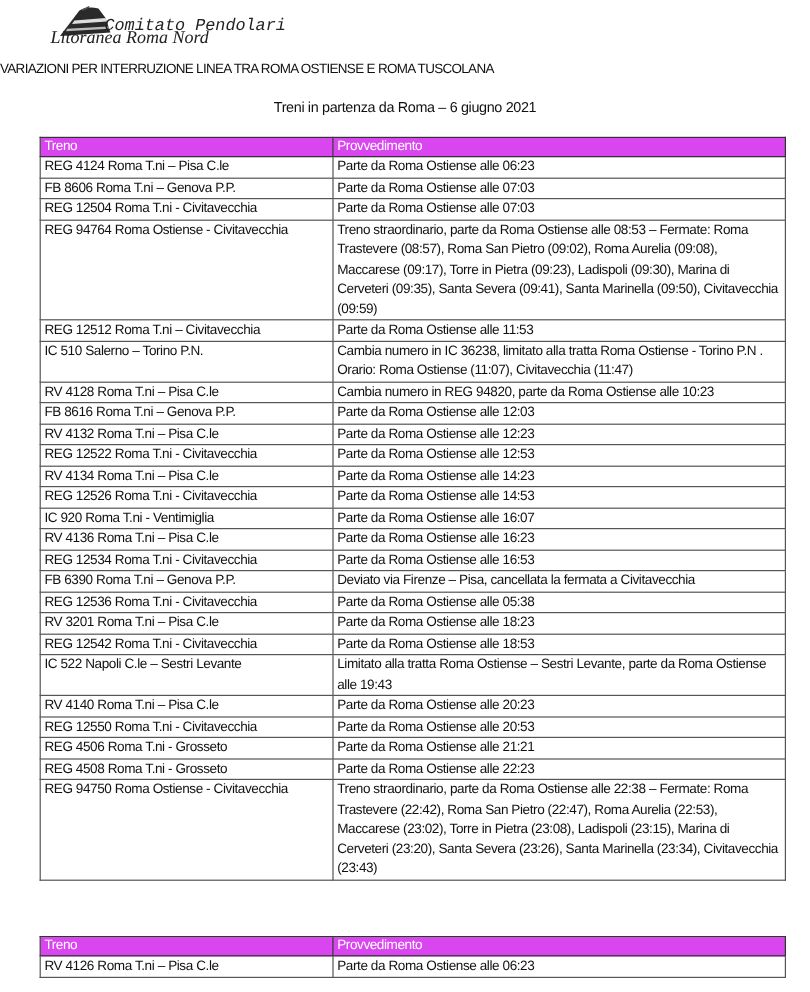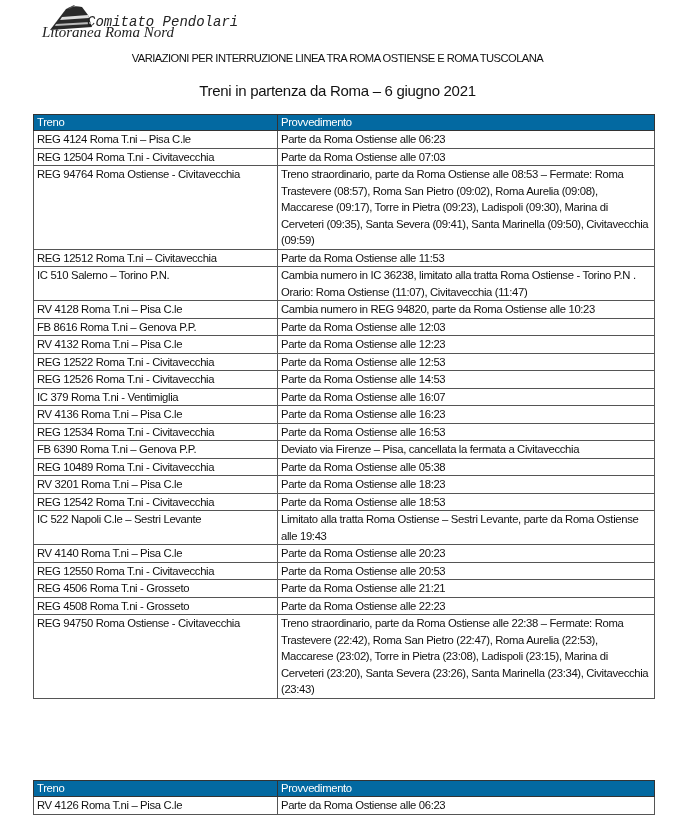--- a/index.html
+++ b/index.html
@@ -2,28 +2,28 @@
 <html><head>
 <meta charset="utf-8">
 <style>
   * { box-sizing: border-box; margin: 0; padding: 0; }
   html, body { width: 675px; height: 827px; background: #ffffff; overflow: hidden; }
   body { font-family: "Liberation Sans", sans-serif; color: #111; position: relative; }
   .logo { position: absolute; left: 42px; top: 3px; width: 120px; height: 32px; }
   .logo svg { position: absolute; left: 6px; top: 0; }
   .logo .l1 { position: absolute; left: 45px; top: 11px; font-family: Liberation Mono, monospace; font-style: italic; font-size: 14px; color: #222; white-space: nowrap; }
   .logo .l2 { position: absolute; left: 0; top: 21px; font-family: "Liberation Serif", serif; font-style: italic; font-size: 15px; color: #222; white-space: nowrap; }
-  .title { position: absolute; left: 0; width: 675px; top: 52px; text-align: center; font-size: 11.2px; letter-spacing: -0.55px; color: #111; }
-  .subtitle { position: absolute; left: 0; width: 675px; text-align: center; font-size: 15px; letter-spacing: -0.3px; color: #111; }
+  .title { position: absolute; left: 0; width: 675px; top: 52px; font-size: 11.2px; letter-spacing: -0.55px; color: #111; }
+  .subtitle { position: absolute; left: 0; width: 675px; text-align: center; font-size: 12px; letter-spacing: -0.3px; color: #111; }
   .sub1 { top: 82px; }
   .sub2 { top: 780px; }
   table { position: absolute; left: 33px; width: 621px; border-collapse: collapse; font-size: 11.3px; letter-spacing: -0.35px; line-height: 16.5px; table-layout: fixed; }
   .t1 { top: 114px; }
   .t2 { top: 780px; }
-  th { background: #0369a1; color: #fff; font-weight: normal; text-align: left; padding: 0 3px; height: 16px; line-height: 15px; border: 1px solid #333; }
+  th { background: #d946ef; color: #fff; font-weight: normal; text-align: left; padding: 0 3px; height: 16px; line-height: 15px; border: 1px solid #333; }
   td { border: 1px solid #555; padding: 0 3px; vertical-align: top; color: #111; margin-left: 30px; }
   col.c1 { width: 244px; }
   col.c2 { width: 377px; }
 </style>
 </head>
 <body>
 
 <div class="logo">
   <svg width="46" height="30" viewBox="0 0 46 30">
     <path d="M2 27 L18 6 Q24 2 34 4 L40 12 L44 24 Z" fill="#2a2a2a"></path>
@@ -49,20 +49,24 @@
       <th>Treno</th>
       <th>Provvedimento</th>
     </tr>
   </thead>
   <tbody id="tbody-0">
       <tr>
         <td>REG 4124 Roma T.ni – Pisa C.le</td>
         <td>Parte da Roma Ostiense alle 06:23</td>
       </tr>
       <tr>
+        <td>FB 8606 Roma T.ni – Genova P.P.</td>
+        <td>Parte da Roma Ostiense alle 07:03</td>
+      </tr>
+      <tr>
         <td>REG 12504 Roma T.ni - Civitavecchia</td>
         <td>Parte da Roma Ostiense alle 07:03</td>
       </tr>
       <tr>
         <td>REG 94764 Roma Ostiense - Civitavecchia</td>
         <td>Treno straordinario, parte da Roma Ostiense alle 08:53 – Fermate: Roma Trastevere (08:57), Roma San Pietro (09:02), Roma Aurelia (09:08), Maccarese (09:17), Torre in Pietra (09:23), Ladispoli (09:30), Marina di Cerveteri (09:35), Santa Severa (09:41), Santa Marinella (09:50), Civitavecchia (09:59)</td>
       </tr>
       <tr>
         <td>REG 12512 Roma T.ni – Civitavecchia</td>
         <td>Parte da Roma Ostiense alle 11:53</td>
@@ -81,41 +85,45 @@
       </tr>
       <tr>
         <td>RV 4132 Roma T.ni – Pisa C.le</td>
         <td>Parte da Roma Ostiense alle 12:23</td>
       </tr>
       <tr>
         <td>REG 12522 Roma T.ni - Civitavecchia</td>
         <td>Parte da Roma Ostiense alle 12:53</td>
       </tr>
       <tr>
+        <td>RV 4134 Roma T.ni – Pisa C.le</td>
+        <td>Parte da Roma Ostiense alle 14:23</td>
+      </tr>
+      <tr>
         <td>REG 12526 Roma T.ni - Civitavecchia</td>
         <td>Parte da Roma Ostiense alle 14:53</td>
       </tr>
       <tr>
-        <td>IC 379 Roma T.ni - Ventimiglia</td>
+        <td>IC 920 Roma T.ni - Ventimiglia</td>
         <td>Parte da Roma Ostiense alle 16:07</td>
       </tr>
       <tr>
         <td>RV 4136 Roma T.ni – Pisa C.le</td>
         <td>Parte da Roma Ostiense alle 16:23</td>
       </tr>
       <tr>
         <td>REG 12534 Roma T.ni - Civitavecchia</td>
         <td>Parte da Roma Ostiense alle 16:53</td>
       </tr>
       <tr>
         <td>FB 6390 Roma T.ni – Genova P.P.</td>
         <td>Deviato via Firenze – Pisa, cancellata la fermata a Civitavecchia</td>
       </tr>
       <tr>
-        <td>REG 10489 Roma T.ni - Civitavecchia</td>
+        <td>REG 12536 Roma T.ni - Civitavecchia</td>
         <td>Parte da Roma Ostiense alle 05:38</td>
       </tr>
       <tr>
         <td>RV 3201 Roma T.ni – Pisa C.le</td>
         <td>Parte da Roma Ostiense alle 18:23</td>
       </tr>
       <tr>
         <td>REG 12542 Roma T.ni - Civitavecchia</td>
         <td>Parte da Roma Ostiense alle 18:53</td>
       </tr>

